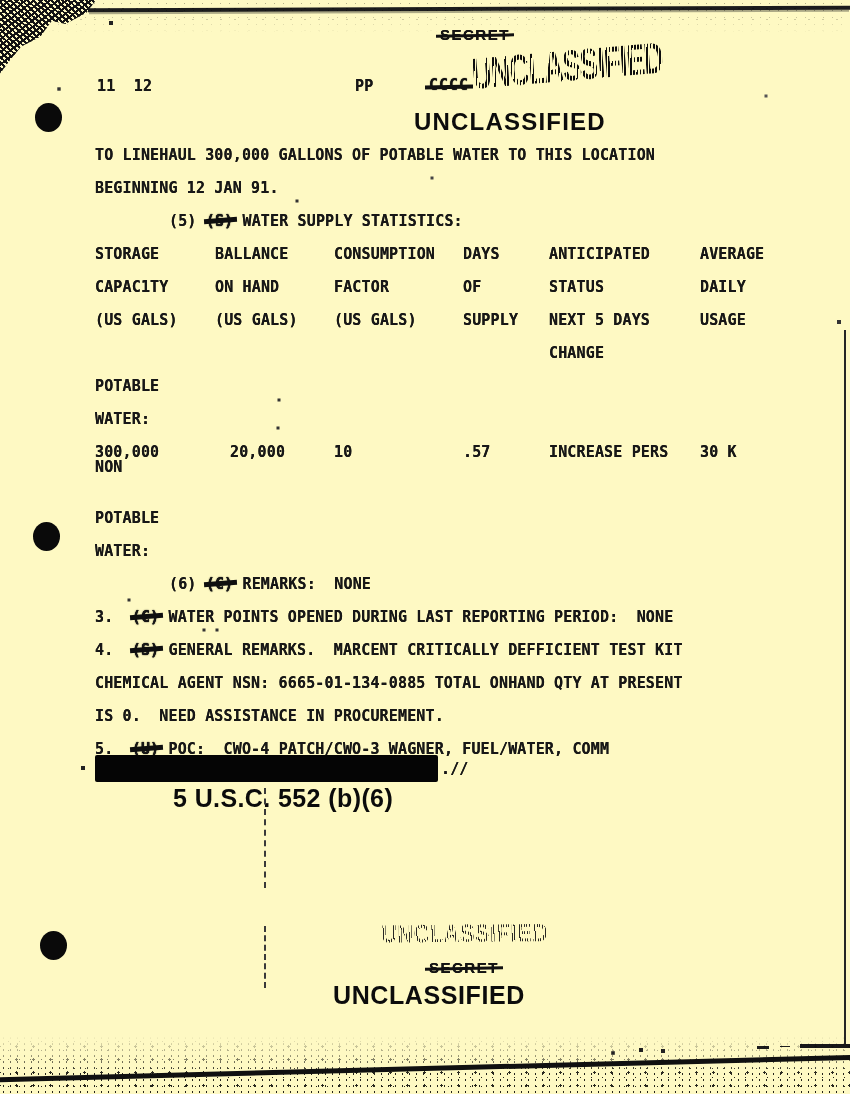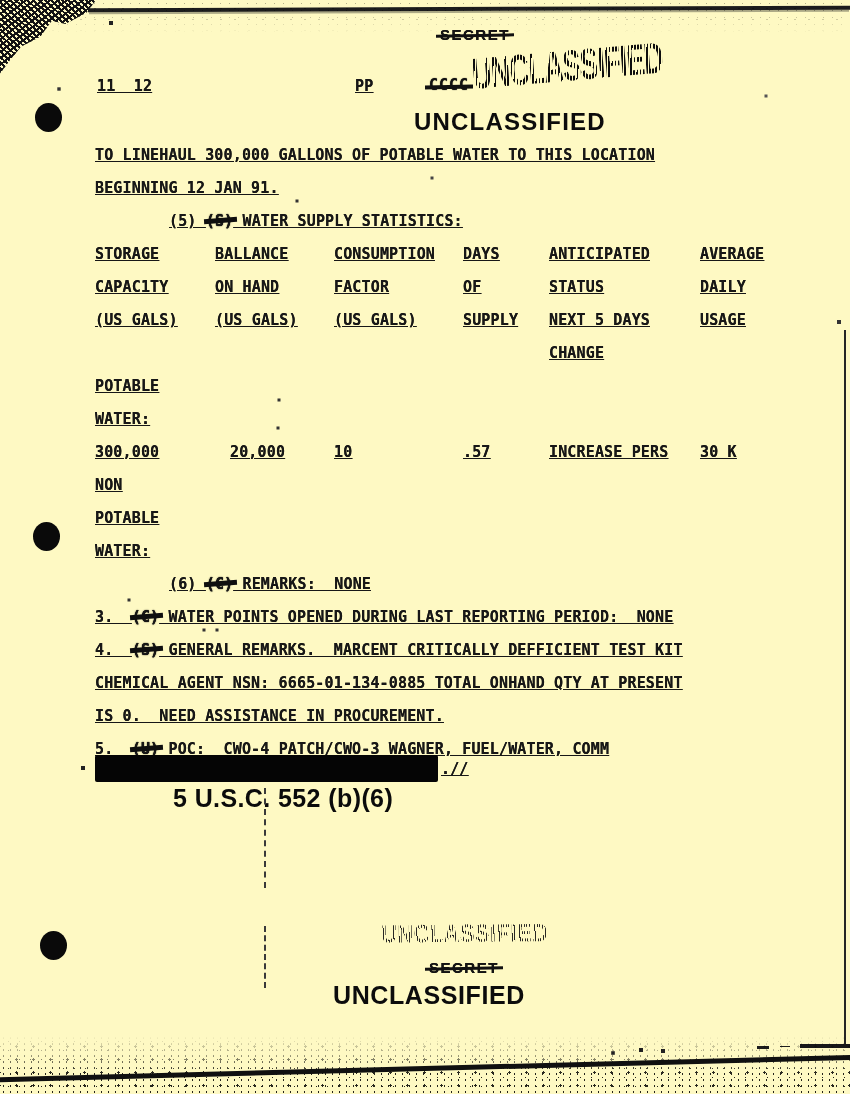--- a/index.html
+++ b/index.html
@@ -1,20 +1,20 @@
 <!DOCTYPE html>
 <html><head>
 <meta charset="utf-8">
 <style>
   html,body{margin:0;padding:0;background:#e9e9e9;}
   #page{position:relative;width:850px;height:1094px;background:#fef9c3;overflow:hidden;
         font-family:"DejaVu Sans Mono",monospace;}
   
   .line{position:absolute;white-space:pre;font:bold 15px/1.1 "DejaVu Sans Mono",monospace;
-        letter-spacing:.15px;color:#171717;text-shadow:0 0 .4px rgba(0,0,0,.85);text-decoration:underline;}
+        letter-spacing:.15px;color:#171717;text-shadow:0 0 .4px rgba(0,0,0,.85);}
   
   .struck{position:relative;display:inline-block;text-shadow:0 0 1.4px #000,0 0 .5px #000;}
   .struck::after{content:"";position:absolute;left:-2px;right:-3px;top:5px;height:5px;
         background:#0f0f0f;transform:rotate(-4deg);}
   
   .strikeword{position:relative;display:inline-block;}
   .strikeword::after{content:"";position:absolute;left:-4px;right:-4px;top:45%;height:3px;
         background:#111;transform:rotate(-1deg);}
   .secret{position:absolute;font:bold 15px/1 "Liberation Sans",sans-serif;letter-spacing:1.5px;
         color:#141414;text-shadow:0 0 .5px #000;}
@@ -135,21 +135,21 @@
   <div class="line" style="left:95px;top:378px">POTABLE</div>
   <div class="line" style="left:95px;top:411px">WATER:</div>
 
   <div class="line" style="left:95px;top:444px">300,000</div>
   <div class="line" style="left:230px;top:444px">20,000</div>
   <div class="line" style="left:334px;top:444px">10</div>
   <div class="line" style="left:463px;top:444px">.57</div>
   <div class="line" style="left:549px;top:444px">INCREASE PERS</div>
   <div class="line" style="left:700px;top:444px">30 K</div>
 
-  <div class="line" style="left:95px;top:477px">NON</div>
+  <div class="line" style="left:95px;top:459px">NON</div>
   <div class="line" style="left:95px;top:510px">POTABLE</div>
   <div class="line" style="left:95px;top:543px">WATER:</div>
 
   <div class="line" style="left:169px;top:576px"><span>(6) </span><span class="struck">(C)</span><span> REMARKS:  NONE</span></div>
 
   <div class="line" style="left:95px;top:609px"><span>3.  </span><span class="struck">(C)</span><span> WATER POINTS OPENED DURING LAST REPORTING PERIOD:  NONE</span></div>
 
   <div class="line" style="left:95px;top:642px"><span>4.  </span><span class="struck">(S)</span><span> GENERAL REMARKS.  MARCENT CRITICALLY DEFFICIENT TEST KIT</span></div>
 
   <div class="line" style="left:95px;top:675px">CHEMICAL AGENT NSN: 6665-01-134-0885 TOTAL ONHAND QTY AT PRESENT</div>

